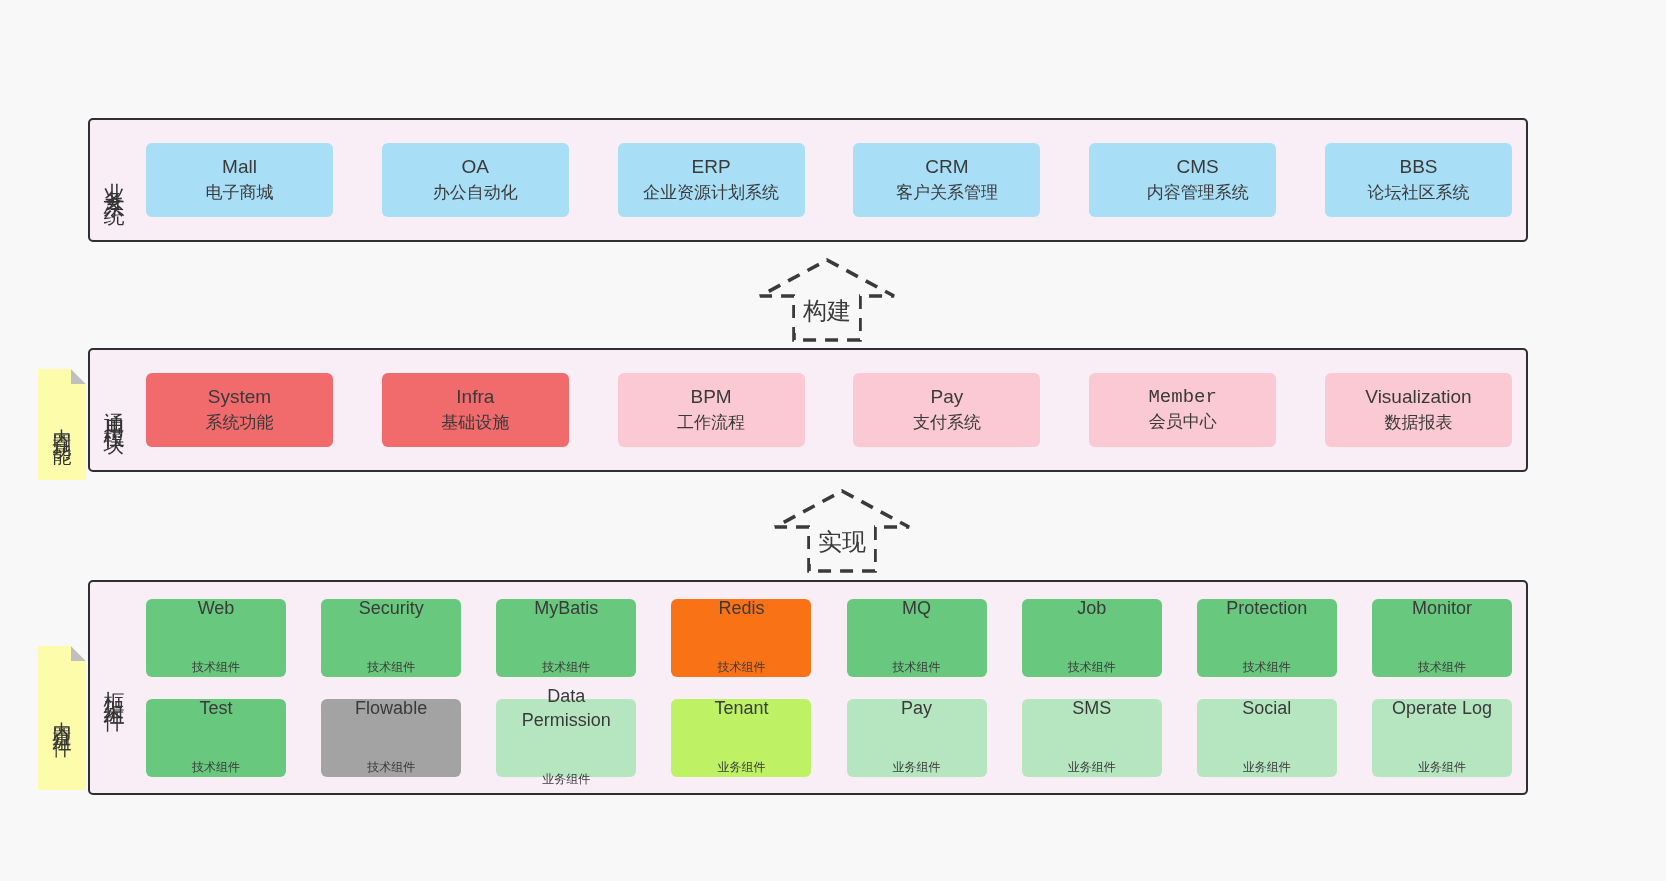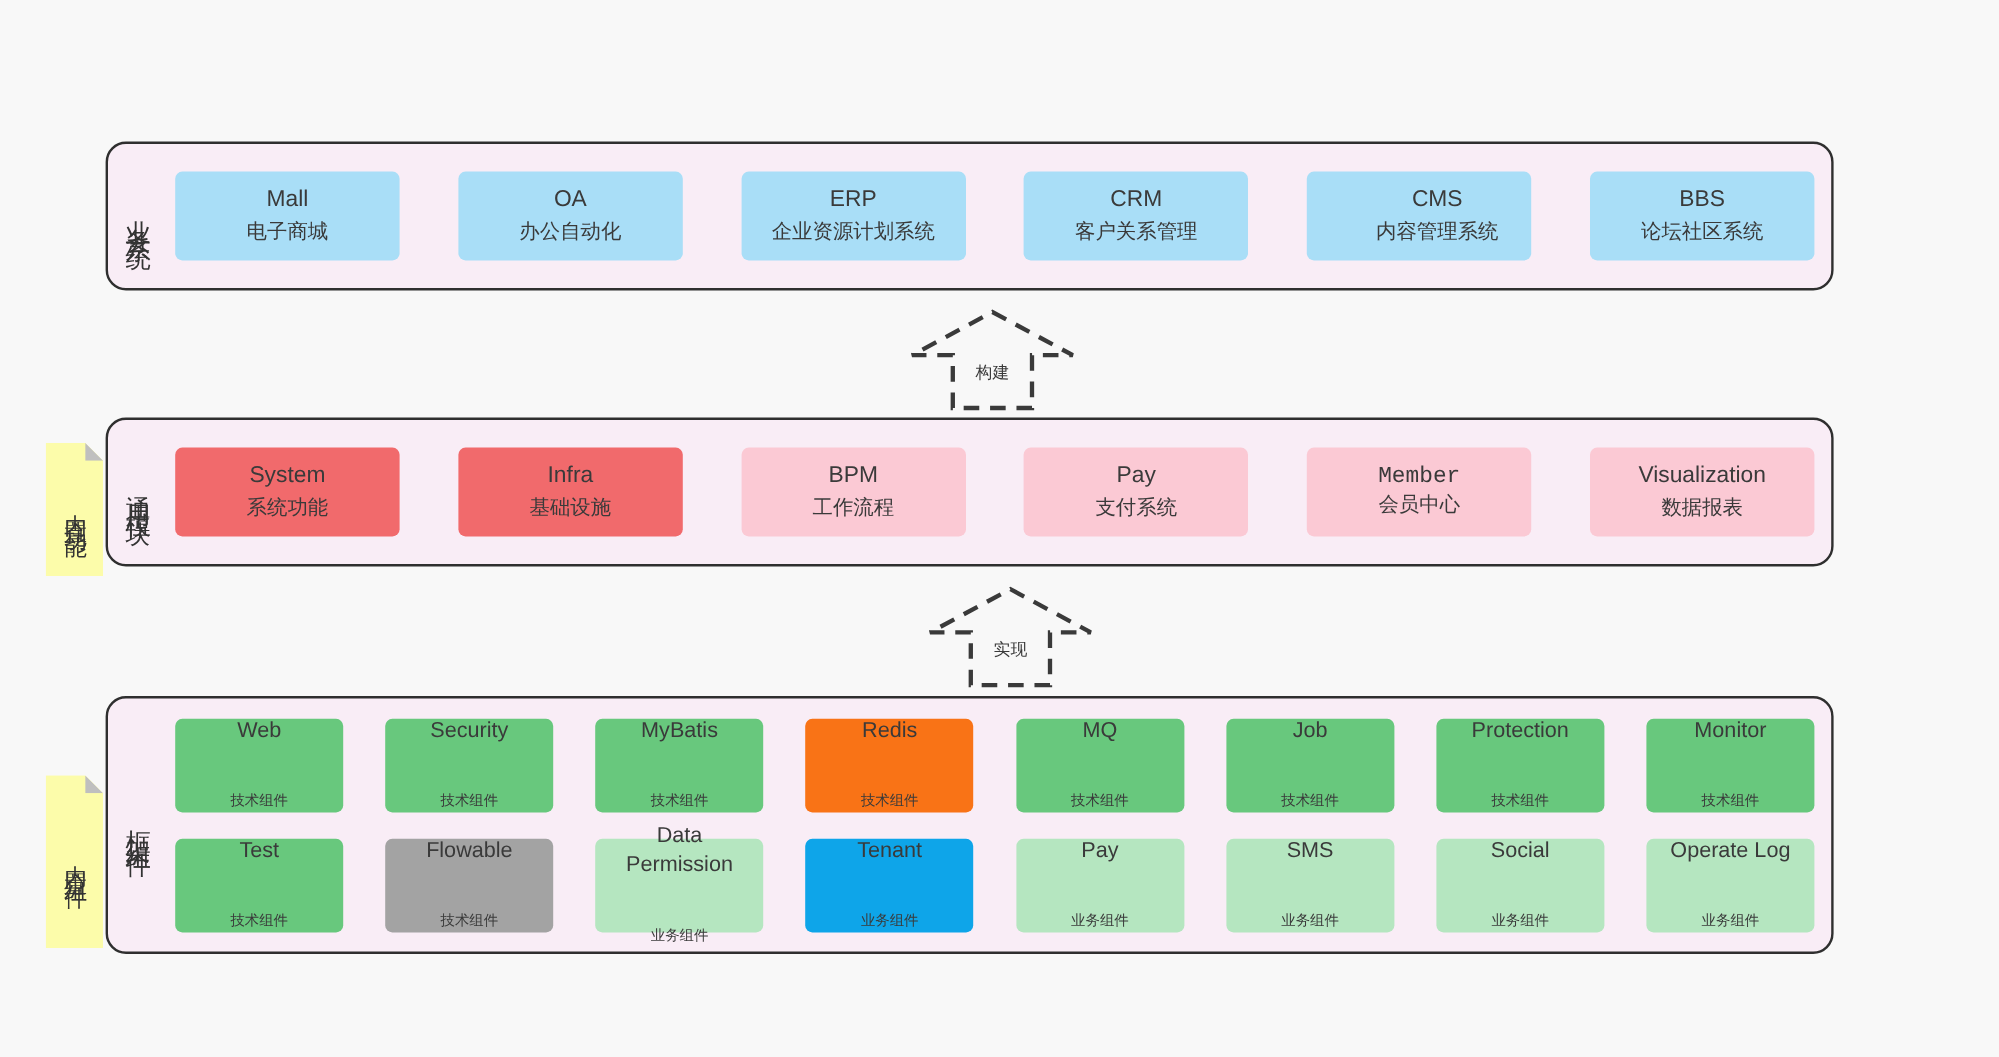--- a/index.html
+++ b/index.html
@@ -13,21 +13,21 @@
   }
   .stage{position:absolute;inset:0;}
 
   
   .band{
     position:absolute;
     left:88px;
     width:1440px;
     background:#f9edf6;
     border:2px solid #2f2f2f;
-    border-radius:17px;
+    border-radius:5px;
     box-sizing:border-box;
   }
   .band-business{top:118px;height:124px;}
   .band-common{top:348px;height:124px;}
   .band-framework{top:580px;height:215px;}
 
   .side-label{
     position:absolute;
     left:10px;top:50%;
     transform:translateY(-50%);
@@ -93,21 +93,21 @@
   .fold{position:absolute;top:0;right:0;}
 
   
   .arrow{position:absolute;width:140px;height:86px;}
   .arrow svg{position:absolute;inset:0;overflow:visible;}
   .arrow-label{
     position:absolute;
     left:50%;top:54px;
     transform:translate(-50%,-50%);
     background:#f8f8f8;
-    font-size:14px;
+    font-size:24px;
     padding:6px 8px;
     color:#3a3a3a;
     white-space:nowrap;
   }
   .arrow-build{left:757px;top:257px;}
   .arrow-implement{left:772px;top:488px;}
 </style>
 </head>
 <body>
 
@@ -247,21 +247,21 @@
             <div class="box-sub">技术组件</div>
           </div>
           <div class="box box-narrow" style="background: #a3a3a3;">
             <div class="box-title">Flowable</div>
             <div class="box-sub">技术组件</div>
           </div>
           <div class="box box-narrow" style="background: rgb(181, 230, 192);">
             <div class="box-title">Data Permission</div>
             <div class="box-sub">业务组件</div>
           </div>
-          <div class="box box-narrow" style="background: #0ea5e9;">
+          <div class="box box-narrow" style="background: #bef264;">
             <div class="box-title">Tenant</div>
             <div class="box-sub">业务组件</div>
           </div>
           <div class="box box-narrow" style="background: rgb(181, 230, 192);">
             <div class="box-title">Pay</div>
             <div class="box-sub">业务组件</div>
           </div>
           <div class="box box-narrow" style="background: rgb(181, 230, 192);">
             <div class="box-title">SMS</div>
             <div class="box-sub">业务组件</div>

